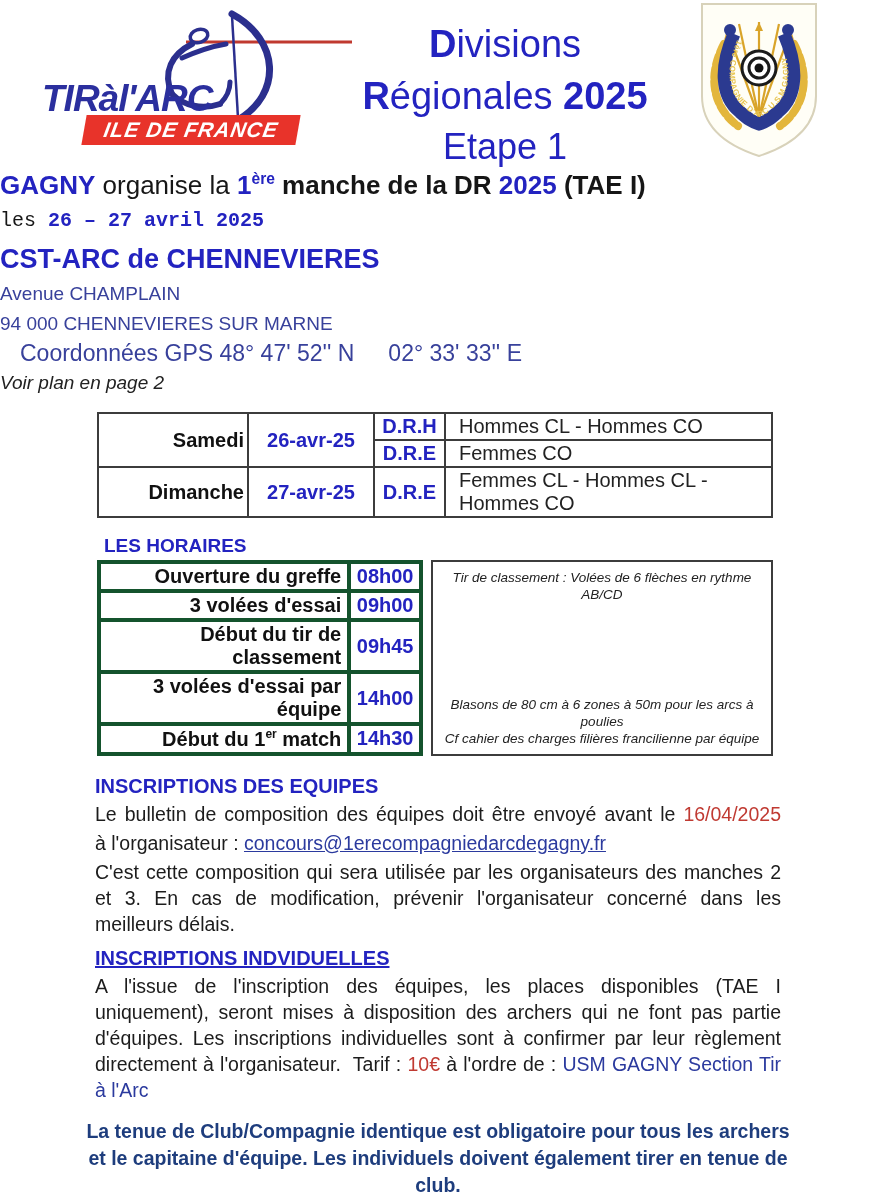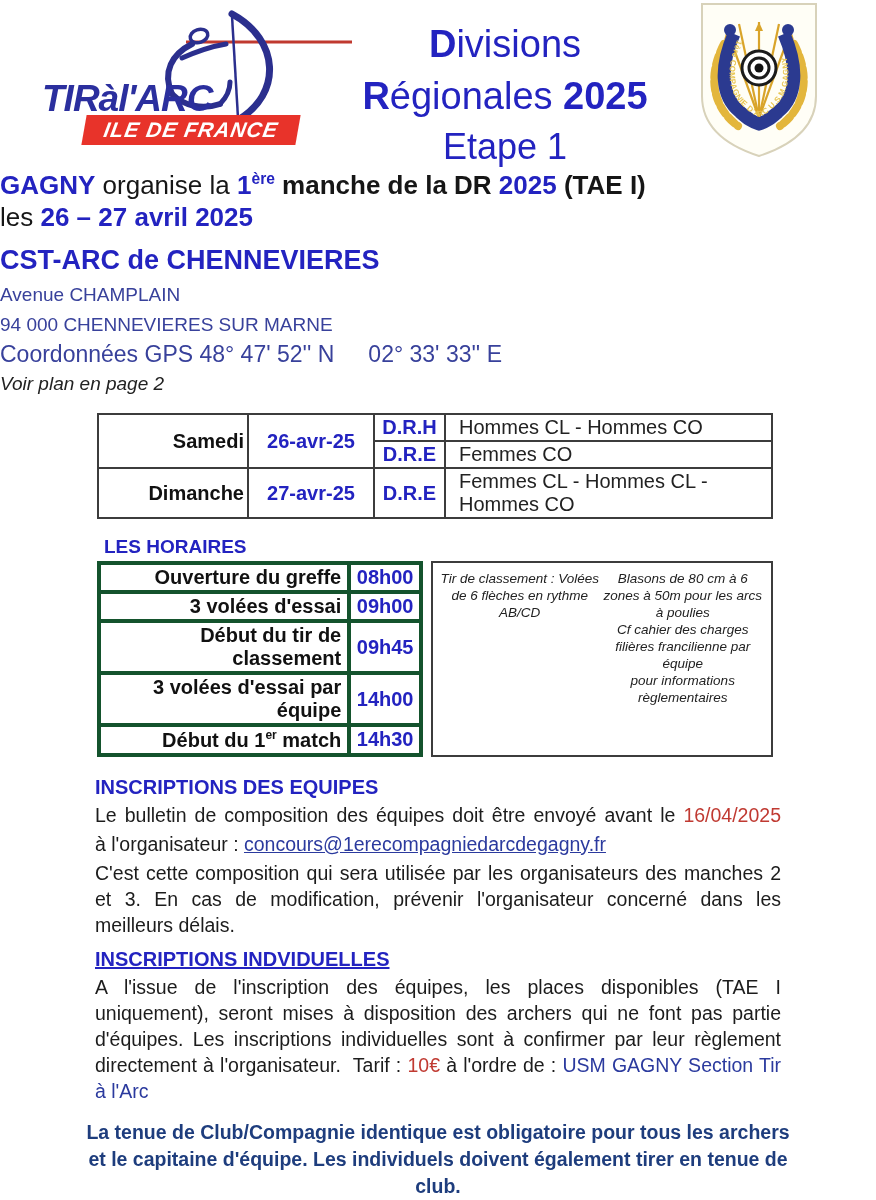--- a/index.html
+++ b/index.html
@@ -34,26 +34,26 @@
   .title-l3 { font-size:36px; margin-top:8px; line-height:42px; }
   .badge { position:absolute; right:52px; top:0px; }
 
   
   .intro { text-align:left; }
   .i-l1 { font-size:26px; margin-top:8px; font-weight:bold; }
   .i-l1 .club { color:var(--accent,#2323c0); }
   .i-l1 .plain { font-weight:normal; color:#161616; }
   .i-l1 .num { color:var(--accent,#2323c0); }
   .i-l1 .blk { color:#161616; }
-  .i-l2 { font-size:26px; margin-top:1px; }
+  .i-l2 { font-size:20px; margin-top:8px;font-family:Liberation Mono, monospace; }
   .i-l2 .plain { color:#161616; }
   .i-l2 .dates { color:var(--accent,#2323c0); font-weight:bold; }
   .i-l3 { font-size:27px; margin-top:12px; font-weight:bold; color:var(--accent,#2323c0); }
   .i-addr { font-size:19px; margin-top:8px; color:var(--navy,#38419b); }
-  .i-gps { font-size:23px; margin-top:5px; color:var(--navy,#38419b); }
+  .i-gps { font-size:23px; margin-top:5px; color:var(--navy,#38419b);padding-left:20px; }
   .gps-gap { display:inline-block; width:34px; }
   .i-plan { font-size:19px; margin-top:5px; font-style:italic; color:#222; }
 
   
   .tbl1 { margin:18px 0 0 97px; border-collapse:collapse; width:676px; }
   .tbl1 td { border:2px solid #3c3c3c; font-size:20px; height:27px; }
   td.day  { font-weight:bold; text-align:right; padding-right:3px; width:150px; color:#111; }
   td.date { font-weight:bold; text-align:center; width:126px; color:var(--accent,#2323c0); }
   td.code { font-weight:bold; text-align:center; width:71px; color:var(--accent,#2323c0); }
   td.cats { padding-left:13px; color:#222; }
@@ -66,21 +66,21 @@
   }
   .horaires-wrap { margin-left:97px; display:flex; align-items:stretch; }
   .tbl2 { border-collapse:collapse; width:326px; }
   .tbl2 td { border:4px solid #14532d; height:29px; }
   td.h-label { font-weight:bold; text-align:right; padding-right:6px; font-size:20px; color:#111; width:254px;}
   td.h-time  { font-weight:bold; text-align:center; font-size:20px; color:var(--accent,#2323c0); width:72px; }
   sup { font-size:0.6em; }
   .notes-box {
     width:342px; margin-left:8px; border:2px solid #3c3c3c;
     font-style:italic; font-size:13.5px; line-height:17px; color:#222;
-    display:flex; justify-content:space-between;
+    display:flex; flex-direction:column; justify-content:space-between;
     text-align:center; padding:7px 6px;
   }
 
   
   .section { margin:0 95px; width:686px; }
   .sec-h { color:var(--accent,#2323c0); font-weight:bold; font-size:20px; }
   .sec-h.equipes { margin-top:19px; }
   .sec-h.indiv { margin-top:10px;text-decoration:underline; }
   .para { font-size:19.5px; line-height:26px; text-align:justify; margin-top:3px; color:#1c1c1c; }
   .jline { text-align:justify; text-align-last:justify; font-size:19.5px; line-height:26px; margin-top:3px; color:#1c1c1c; }
@@ -214,21 +214,20 @@
             <td class="h-label"><span>Début du 1</span><sup>er</sup><span> match</span></td>
             <td class="h-time">14h30</td>
           </tr>
     </tbody>
       </table>
     <div class="notes-box">
       <div>Tir de classement : Volées de 6 flèches en rythme AB/CD</div>
       <div>
         <div>Blasons de 80 cm à 6 zones à 50m pour les arcs à poulies</div>
         <div>Cf cahier des charges filières francilienne par équipe</div>
-        <div>pour informations règlementaires</div>
       </div>
     </div>
   </div>
 
   <div class="section">
     <div class="sec-h equipes">INSCRIPTIONS DES EQUIPES</div>
     <div class="jline"><span>Le bulletin de composition des équipes doit être envoyé avant le </span><span class="red">16/04/2025</span></div>
     <div class="para"><span>à l'organisateur : </span><span class="link">concours@1erecompagniedarcdegagny.fr</span></div>
     <div class="para">C'est cette composition qui sera utilisée par les organisateurs des manches 2 et 3. En cas de modification, prévenir l'organisateur concerné dans les meilleurs délais.</div>
   </div>

